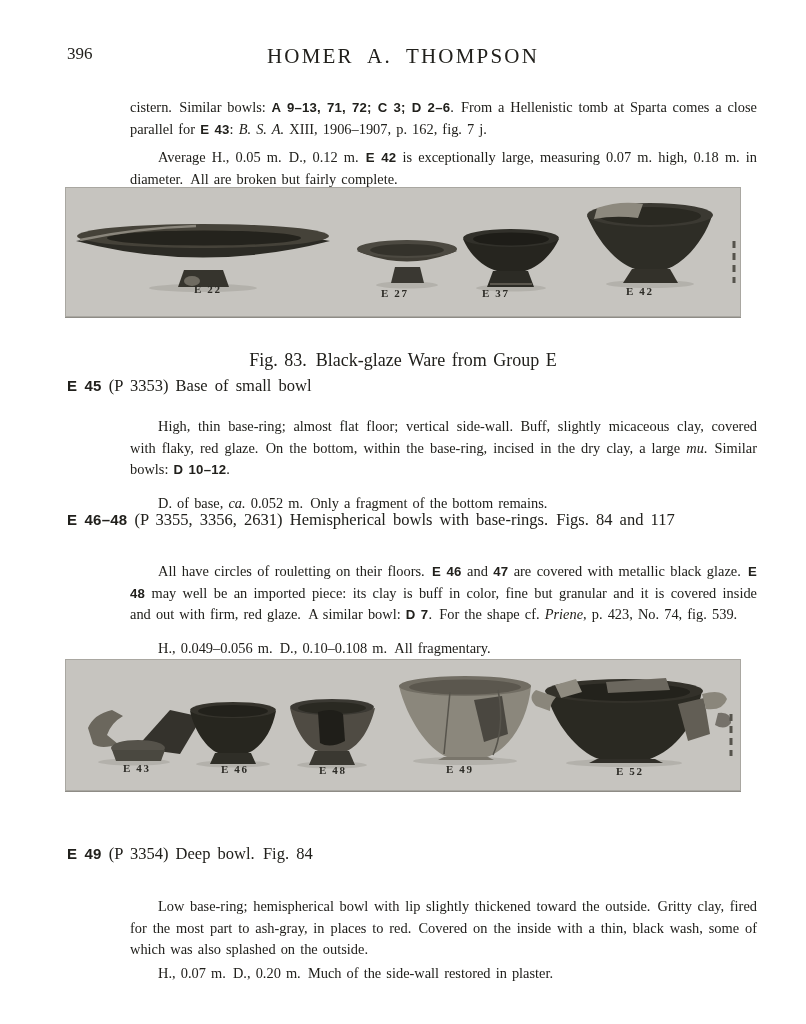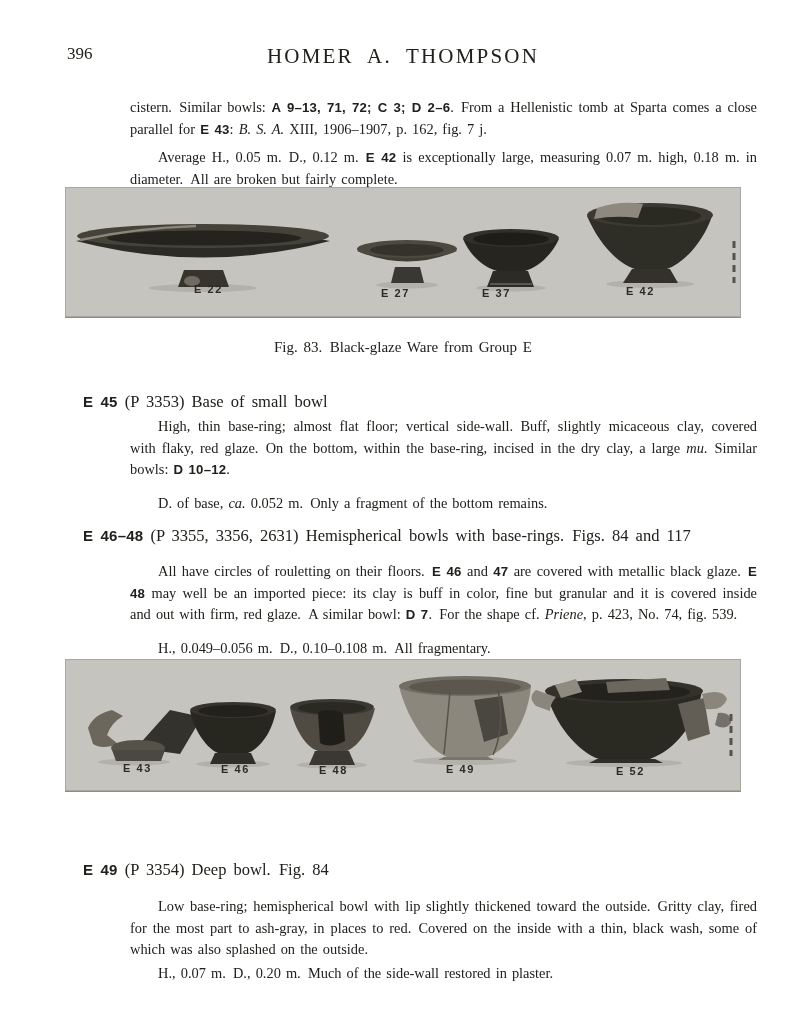--- a/index.html
+++ b/index.html
@@ -17,38 +17,38 @@
     font-size:21px;letter-spacing:2.2px;word-spacing:7px;
   }
   .body-par{
     position:absolute;left:114px;width:627px;margin:16px;
     font-size:14.4px;line-height:21.6px;text-align:justify;word-spacing:1.5px;
   }
   .indent{text-indent:28px;}
   .cat{font-family:"Liberation Sans",sans-serif;font-weight:700;font-size:13.2px;letter-spacing:.2px;}
   .it{font-style:italic;}
   .heading{
-    position:absolute;left:67px;margin:16px;font-weight:400;
+    position:absolute;left:67px;margin:0;font-weight:400;
     font-size:16.5px;word-spacing:3px;
   }
   .heading .cat{font-size:15px;}
   .caption{
-    position:absolute;left:0;right:0;margin:1px;text-align:center;
-    font-size:15px;word-spacing:2px;
+    position:absolute;left:0;right:0;margin:12px;text-align:center;
+    font-size:18px;word-spacing:2px;
   }
   .photo{
     position:absolute;left:65px;width:674px;background:#c6c4bf;
     border:1px solid #a9a7a1;box-shadow:0 1px 0 #8e8c86;
   }
   #photo1{top:187px;height:128px;}
   #photo2{top:659px;height:130px;}
   .photo svg{position:absolute;left:0;top:0;width:100%;height:100%;}
   .plabel{
     position:absolute;font-size:11px;letter-spacing:1.6px;color:#2c2b26;
-    font-family:Liberation Sans, sans-serif;font-weight:700;
+    font-family:Liberation Serif, serif;font-weight:700;
   }
 </style>
 </head>
 <body>
 
 <div class="page">
 
   <div class="pageno">396</div>
   <div class="runhead">HOMER A. THOMPSON</div>
 

